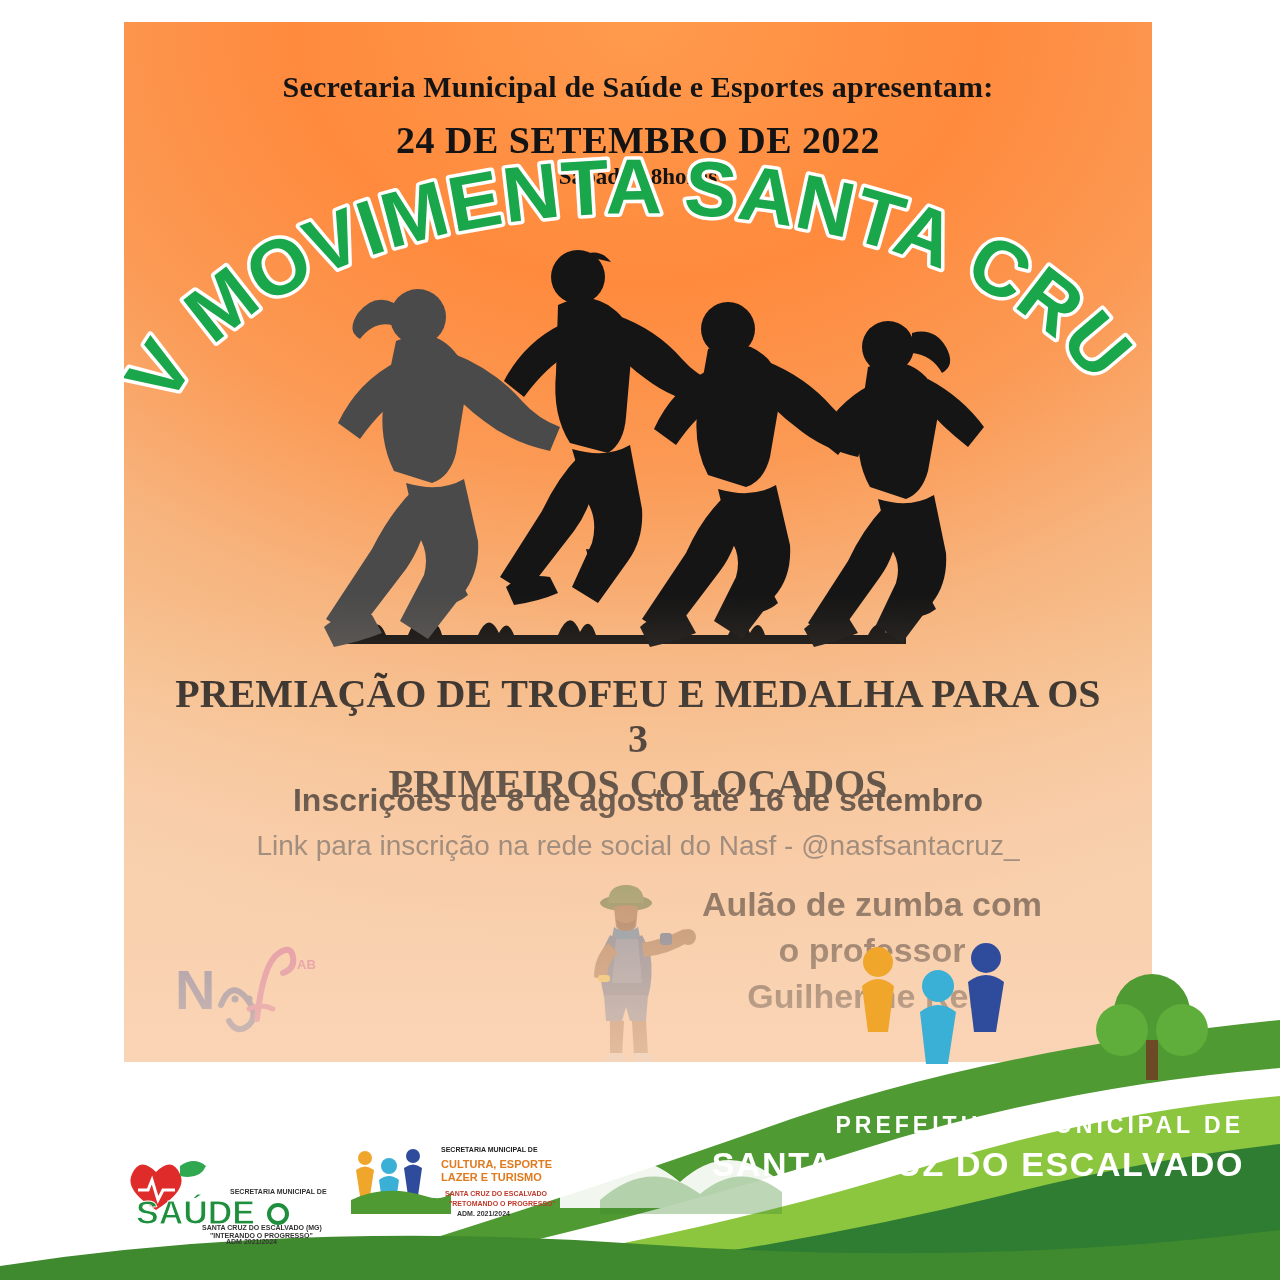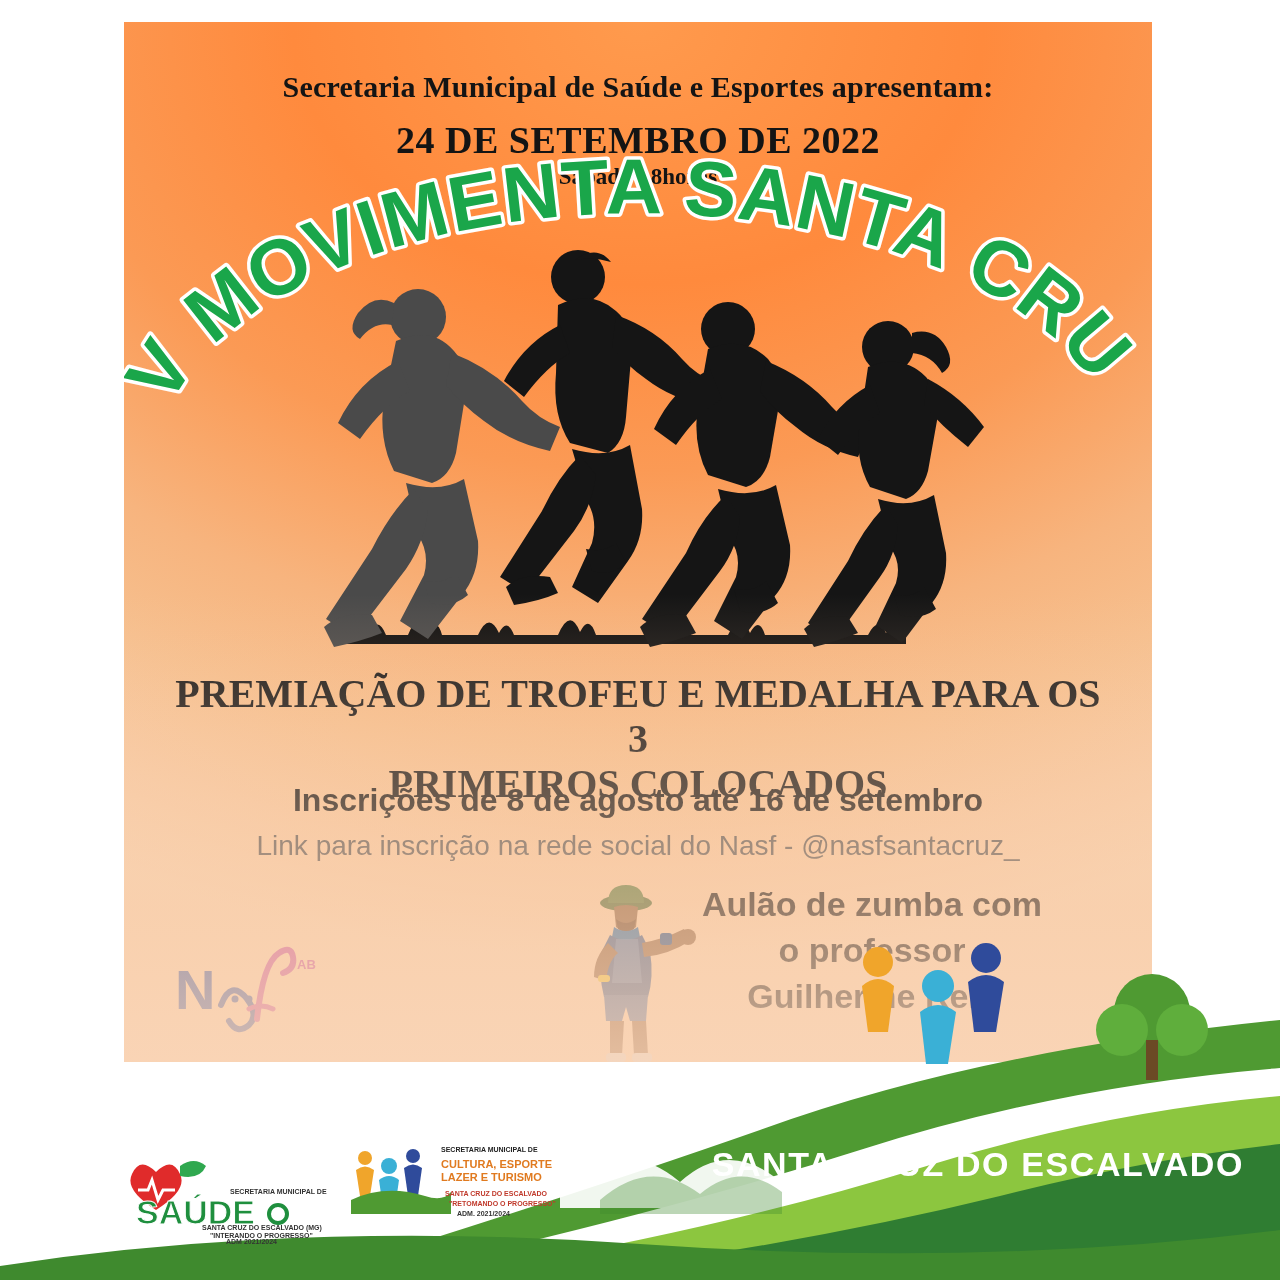--- a/index.html
+++ b/index.html
@@ -288,20 +288,21 @@
         <path d="M862 86 q16 -14 32 0 l-6 46 l-20 0z" fill="#f0a52b"></path>
         <circle cx="938" cy="86" r="16" fill="#3ab0d6"></circle>
         <path d="M920 112 q18 -14 36 0 l-8 52 l-22 0z" fill="#3ab0d6"></path>
         <circle cx="986" cy="58" r="15" fill="#2f4b9b"></circle>
         <path d="M968 82 q18 -14 36 0 l-8 50 l-22 0z" fill="#2f4b9b"></path>
       </g>
     </svg>
   </div>
 
   <div class="pref">
+    <div class="pref-1">PREFEITURA MUNICIPAL DE</div>
     <div class="pref-2">SANTA CRUZ DO ESCALVADO</div>
   </div>
 
   <div class="logo-saude">
     <svg viewBox="0 0 210 90" preserveAspectRatio="xMidYMid meet">
       <path d="M26 18 q-16 -16 -24 2 q-8 16 24 36 q32 -20 24 -36 q-8 -18 -24 -2z" fill="#e02b2b"></path>
       <path d="M8 36 l10 0 l4 -10 l6 20 l5 -10 l12 0" fill="none" stroke="#ffffff" stroke-width="3"></path>
       <path d="M50 12 q14 -10 26 0 q-6 14 -26 10z" fill="#2fa84f"></path>
       <text x="6" y="70" font-family="Liberation Sans, sans-serif" font-size="34" font-weight="bold" fill="#1f8f3e" stroke="#ffffff" stroke-width="1">SAÚDE</text>
       <circle cx="148" cy="60" r="9" fill="none" stroke="#1f8f3e" stroke-width="4"></circle>

